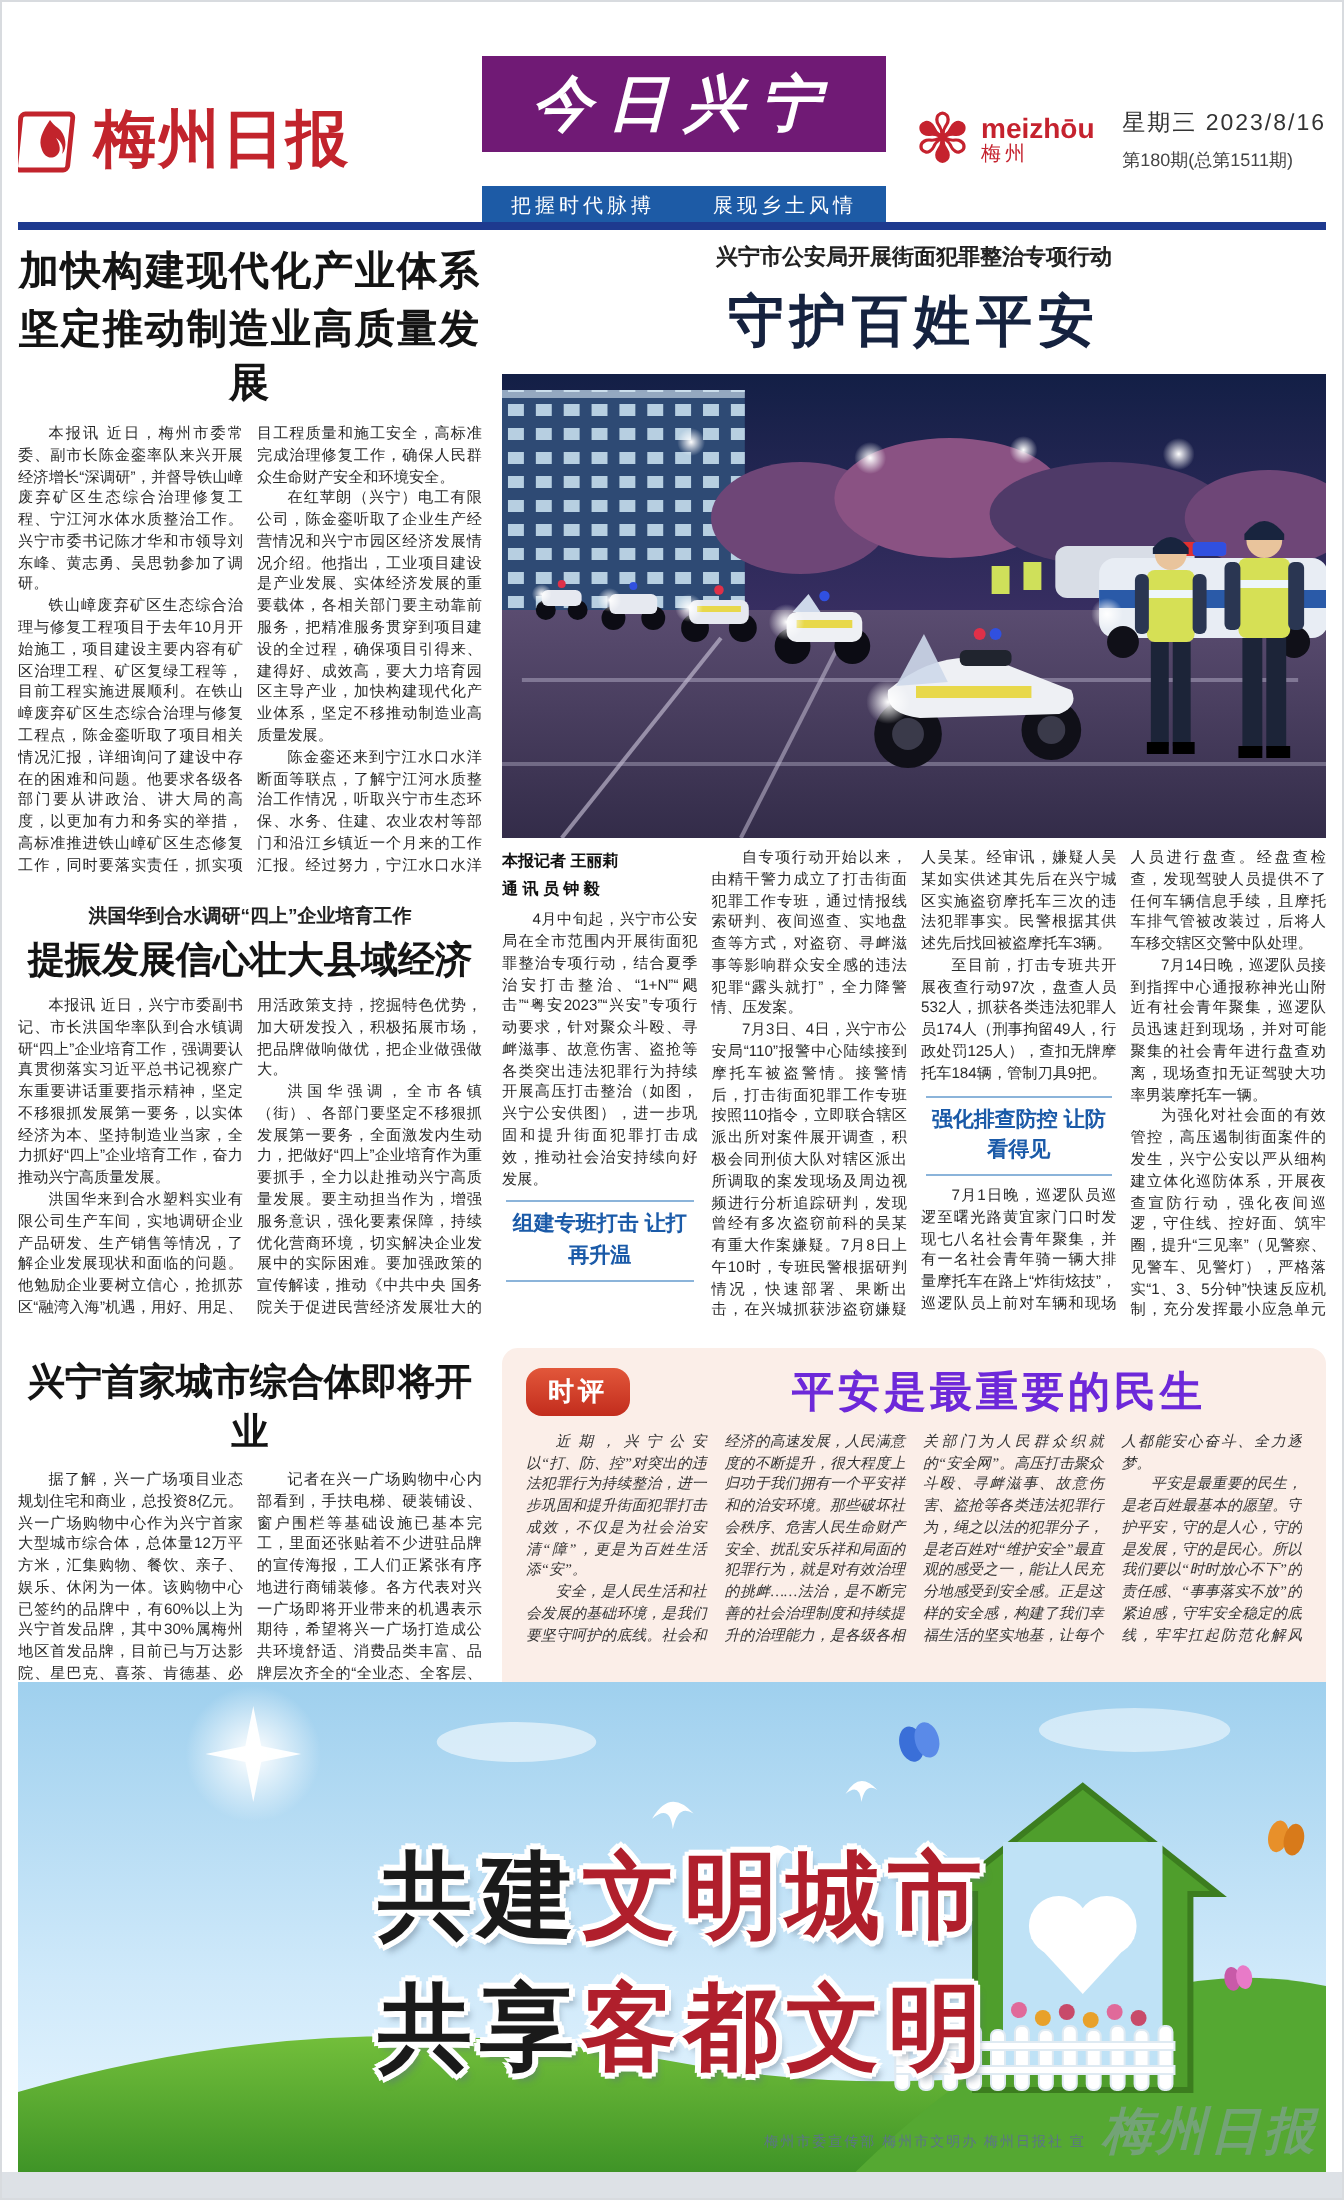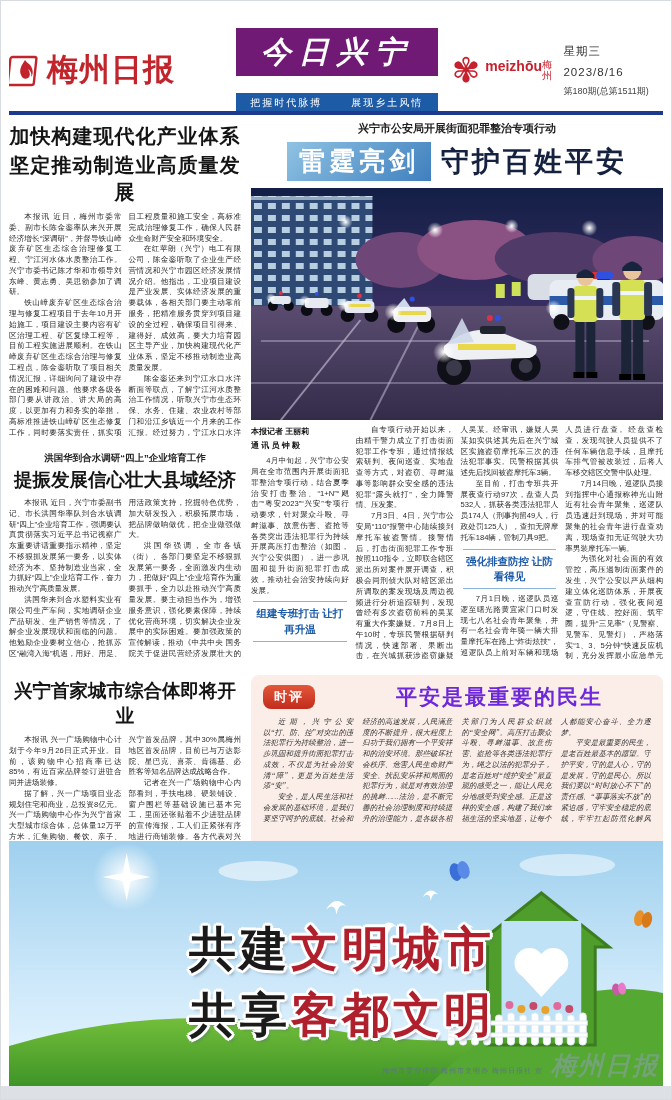--- a/index.html
+++ b/index.html
@@ -13,21 +13,21 @@
   .masthead { position:absolute; top:30px; left:8px; right:8px; height:78px; display:flex; align-items:center; }
   .m-logo { display:flex; align-items:center; gap:4px; width:232px; }
   .m-logo svg { width:34px; height:34px; }
   .m-logo .paper-name { font-family:"Liberation Serif", serif; font-weight:bold; font-size:31px; color:#c2242c; letter-spacing:1px; white-space:nowrap; }
   .m-redbox { width:202px; background:#701a75; height:48px; display:flex; align-items:center; justify-content:center; }
   .m-redbox .edition { font-family:"Liberation Serif", serif; color:#fff; font-size:30px; font-weight:bold; font-style:italic; letter-spacing:8px; white-space:nowrap; }
   .m-center { display:flex; flex-direction:column; }
   .m-bluebar { width:202px; height:19px; background:#1d5ba6; color:#fff; font-size:10px; display:flex; align-items:center; justify-content:space-around; letter-spacing:2px; white-space:nowrap;margin-top:17px; }
   .m-brand { display:flex; align-items:center; margin-left:14px; gap:5px; }
   .m-flower { font-size:34px; color:#c5222e; line-height:1; }
-  .m-brand-txt { display:flex; flex-direction:row; line-height:1.1; }
+  .m-brand-txt { display:flex; flex-direction:column; line-height:1.1; }
   .m-brand-pinyin { color:#c5222e; font-weight:bold; font-size:14px; }
   .m-brand-cn { color:#c5222e; font-size:10px; letter-spacing:2px; }
   .m-date { margin-left:auto; text-align:left; line-height:1.8; }
   .m-weekday { font-size:11.5px; color:#333; letter-spacing:1px; }
   .m-issue { font-size:9px; color:#444; }
   .m-rule { position:absolute; top:110px; left:8px; right:8px; height:4px; background:#1e3a8f; }
 
   
   .content { position:absolute; top:118px; left:8px; right:8px; display:grid; grid-template-columns:232px 1fr; column-gap:10px; }
 
@@ -139,32 +139,30 @@
           <p>本报讯  近日，兴宁市委副书记、市长洪国华率队到合水镇调研“四上”企业培育工作，强调要认真贯彻落实习近平总书记视察广东重要讲话重要指示精神，坚定不移狠抓发展第一要务，以实体经济为本、坚持制造业当家，全力抓好“四上”企业培育工作，奋力推动兴宁高质量发展。</p>
           <p>洪国华来到合水塑料实业有限公司生产车间，实地调研企业产品研发、生产销售等情况，了解企业发展现状和面临的问题。他勉励企业要树立信心，抢抓苏区“融湾入海”机遇，用好、用足、用活政策支持，挖掘特色优势，加大研发投入，积极拓展市场，把品牌做响做优，把企业做强做大。</p>
           <p>洪国华强调，全市各镇（街）、各部门要坚定不移狠抓发展第一要务，全面激发内生动力，把做好“四上”企业培育作为重要抓手，全力以赴推动兴宁高质量发展。要主动担当作为，增强服务意识，强化要素保障，持续优化营商环境，切实解决企业发展中的实际困难。要加强政策的宣传解读，推动《中共中央 国务院关于促进民营经济发展壮大的意见》等政策入企业、入园区，让企业切实享受到政策红利，不断提振发展信心。要加强“四上”企业入库纳统宣传培训，拓宽培育思路，点对点、面对面做好入库培训指导工作，千方百计服务支持“后备企业”，确保达标企业应入尽入、应统尽统。</p>
 
         </div>
       </div>
 
       <div class="art-c">
         <div class="hl hl-mid">兴宁首家城市综合体即将开业</div>
         <div class="body-cols c-body">
-          <p>本报讯  兴一广场购物中心计划于今年9月26日正式开业。目前，该购物中心招商率已达85%，有近百家品牌签订进驻合同并进场装修。</p>
           <p>据了解，兴一广场项目业态规划住宅和商业，总投资8亿元。兴一广场购物中心作为兴宁首家大型城市综合体，总体量12万平方米，汇集购物、餐饮、亲子、娱乐、休闲为一体。该购物中心已签约的品牌中，有60%以上为兴宁首发品牌，其中30%属梅州地区首发品牌，目前已与万达影院、星巴克、喜茶、肯德基、必胜客等知名品牌达成战略合作。</p>
           <p>记者在兴一广场购物中心内部看到，手扶电梯、硬装铺设、窗户围栏等基础设施已基本完工，里面还张贴着不少进驻品牌的宣传海报，工人们正紧张有序地进行商铺装修。各方代表对兴一广场即将开业带来的机遇表示期待，希望将兴一广场打造成公共环境舒适、消费品类丰富、品牌层次齐全的“全业态、全客层、全时段”一站式现代购物中心，进一步丰富广大市民的物质文化需求，助推兴宁经济社会高质量发展。</p>
 
         </div>
       </div>
     </div>
 
     <div class="col-right police">
       <div class="kicker-center">兴宁市公安局开展街面犯罪整治专项行动</div>
       <div class="police-hl">
-        <span class="badgebox">雷霆亮剑</span>
         <span class="rest">守护百姓平安</span>
       </div>
 
       <svg class="photo" viewBox="0 0 414 232" preserveAspectRatio="none">
         <defs>
           <linearGradient id="sky" x1="0" y1="0" x2="0" y2="1">
             <stop offset="0" stop-color="#131f46"></stop>
               <stop offset="0.55" stop-color="#3a2f63"></stop>
               <stop offset="1" stop-color="#241f38"></stop>
           </linearGradient>

